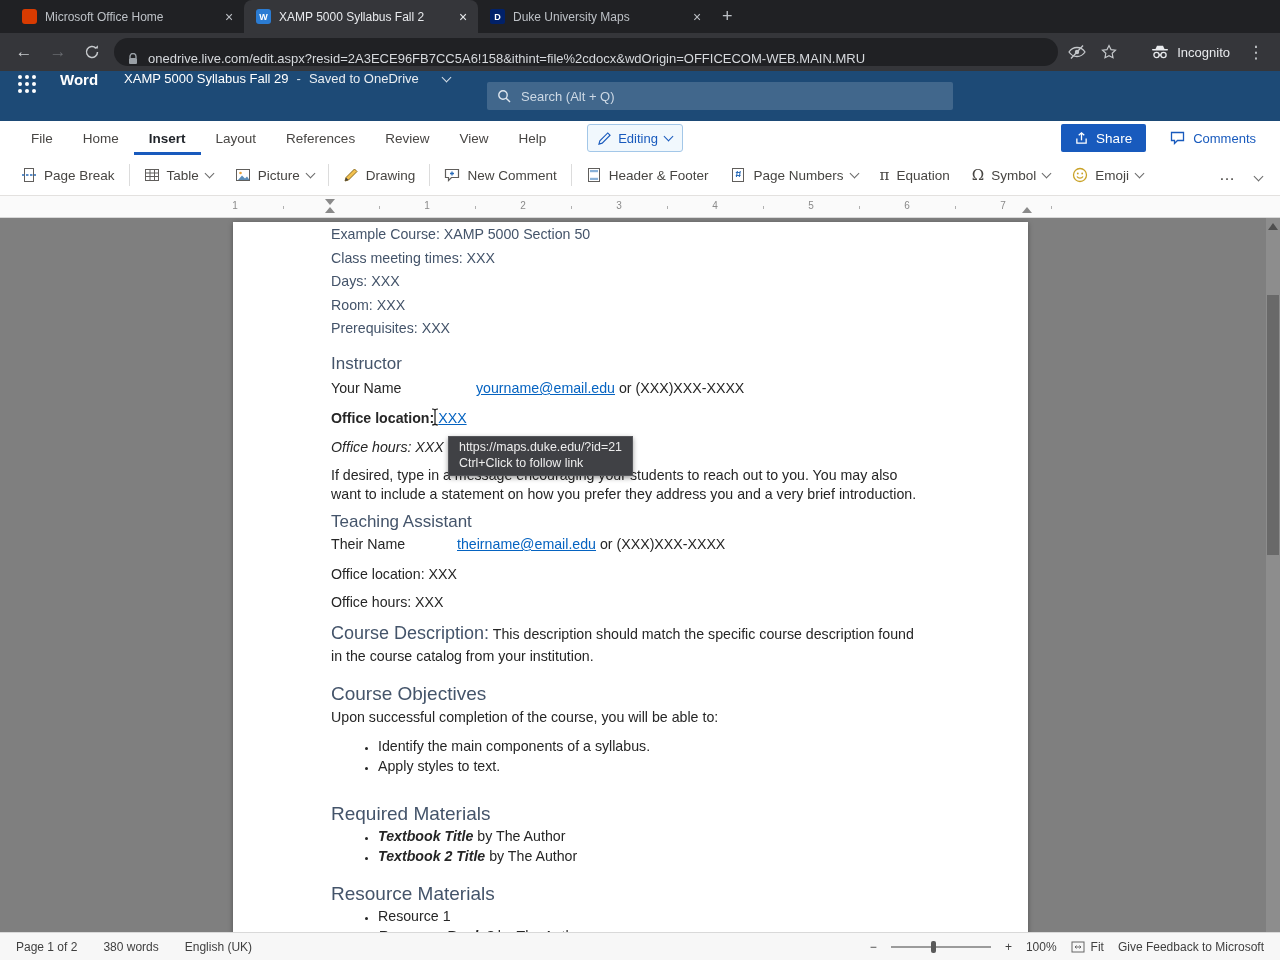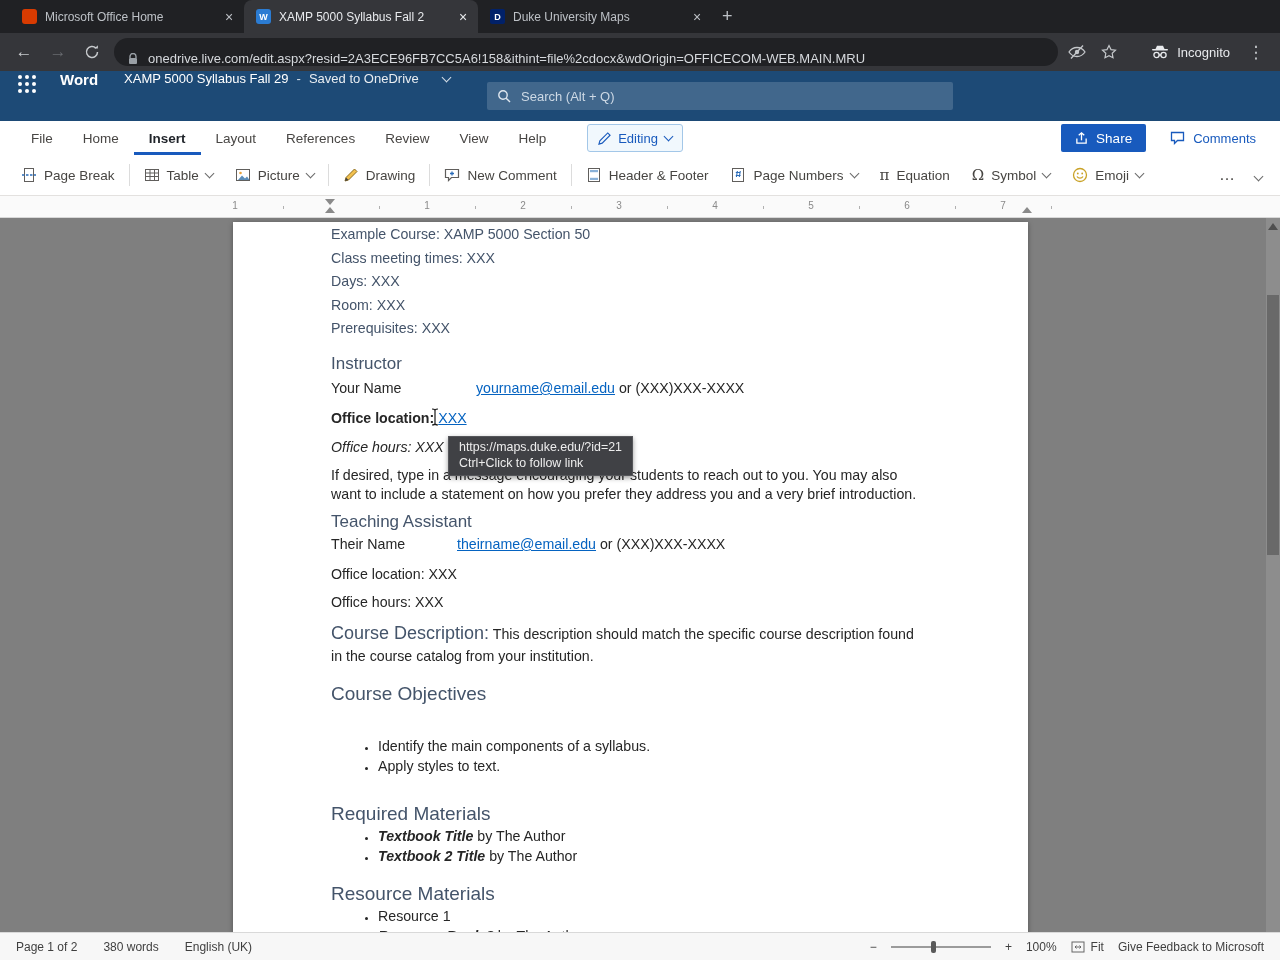--- a/index.html
+++ b/index.html
@@ -354,20 +354,21 @@
   </div>
 
   <div class="doc" style="left:331px;top:347px">Office location: XXX</div>
   <div class="doc" style="left:331px;top:375px">Office hours: XXX</div>
 
   <div class="doc" style="left:331px;top:404px;width:592px;line-height:22px">
     <span style="font-size:18px;color:#44546A">Course Description:</span><span> This description should match the specific course description found in the course catalog from your institution.</span>
   </div>
 
   <div class="dochead" style="left:331px;top:465px;font-size:19px">Course Objectives</div>
+  <div class="doc" style="left:331px;top:490px">Upon successful completion of the course, you will be able to:</div>
   <div class="doc" style="left:331px;top:519px;width:600px">
     <ul class="doclist">
       <li>Identify the main components of a syllabus.</li>
       <li>Apply styles to text.</li>
     </ul>
   </div>
 
   <div class="dochead" style="left:331px;top:585px;font-size:19px">Required Materials</div>
   <div class="doc" style="left:331px;top:609px;width:600px">
     <ul class="doclist">

